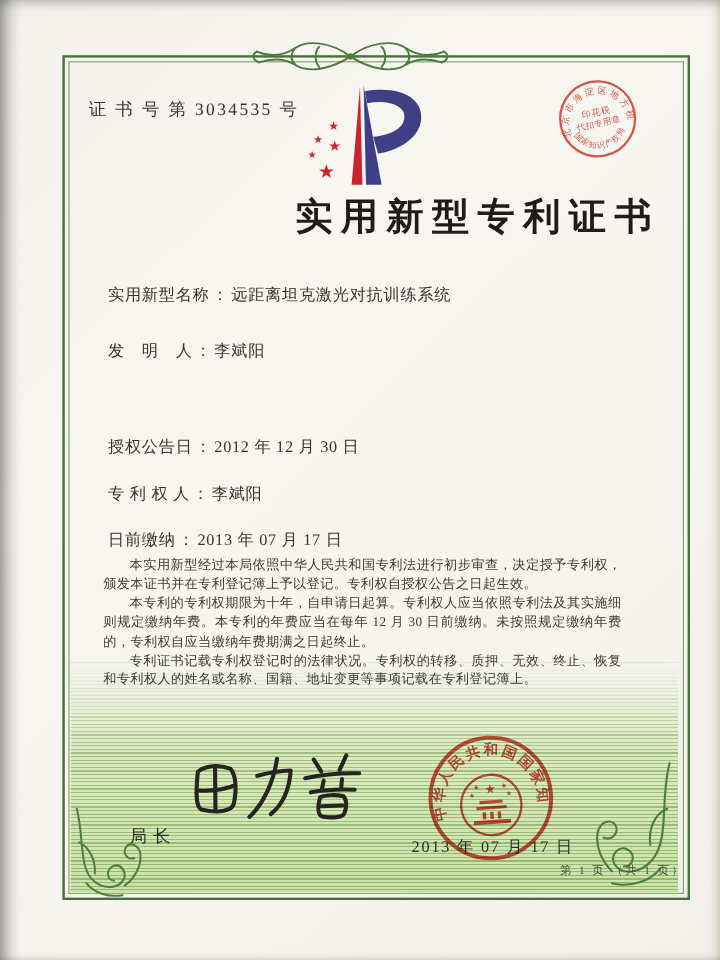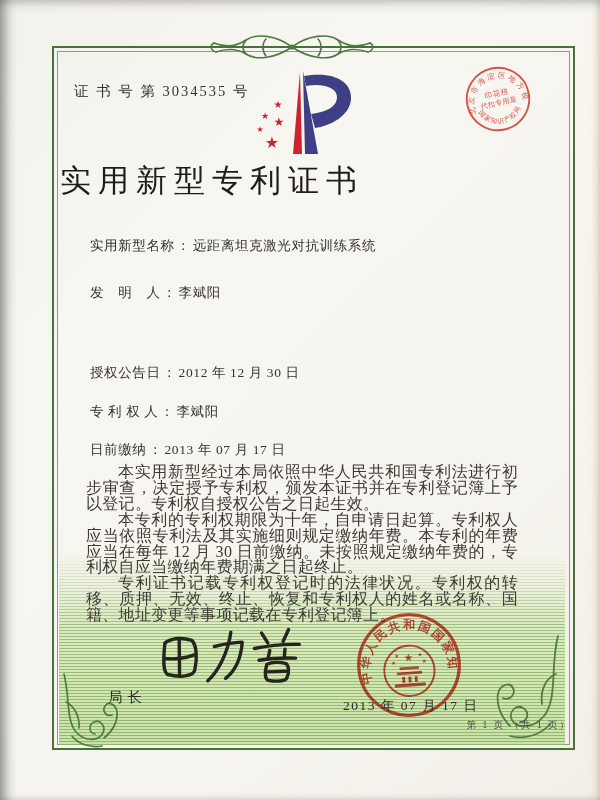--- a/index.html
+++ b/index.html
@@ -35,28 +35,28 @@
       linear-gradient(to bottom, rgba(246,244,238,1) 0%, rgba(246,244,238,0) 38%),
       repeating-linear-gradient(to bottom,
         rgba(116,160,74,.55) 0px, rgba(116,160,74,.55) 1px,
         rgba(222,236,198,.55) 1px, rgba(222,236,198,.55) 3px),
       linear-gradient(to bottom,#e9efdc 0%,#cfe3ae 55%,#b4d48e 100%);
   }
   #cert-number{
     left:74px;top:82px;font-size:14.5px;color:#35332e;letter-spacing:2px;text-align:right;
   }
   #page-title{
-    left:60px;top:160px;width:490px;text-align:left;
-    font-size:31px;font-weight:normal;color:#1e1c19;letter-spacing:7px;
+    left:60px;top:160px;width:490px;text-align:right;
+    font-size:31px;font-weight:bold;color:#1e1c19;letter-spacing:7px;
   }
   .field-row{left:90px;width:440px;font-size:13.5px;color:#35332d;letter-spacing:.6px;white-space:nowrap;}
   .field-row .sep{padding:0 2px;}
   #paragraphs{
     left:86px;top:464px;width:432px;
-    font-size:16px;line-height:15.9px;color:#3c3a33;
+    font-size:11px;line-height:15.9px;color:#3c3a33;
     text-align:justify;letter-spacing:.3px;
   }
   #paragraphs p{margin:0;text-indent:2em;}
   #director-row{left:108px;top:688px;font-size:14.5px;color:#2c2a26;letter-spacing:5px;}
   #signature-svg{left:150px;top:616px;}
   #seal-date{
     left:343px;top:697px;font-size:13.5px;color:#2e2c27;letter-spacing:1.5px;z-index:6;
   }
   #page-footer{
     left:52px;top:719px;width:519px;text-align:right;

